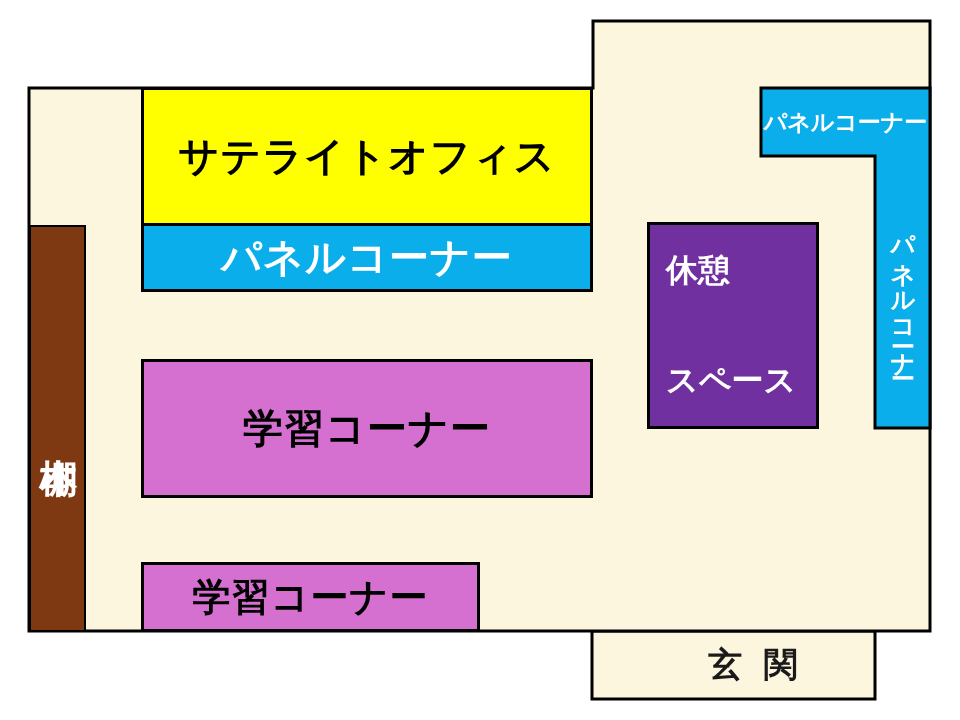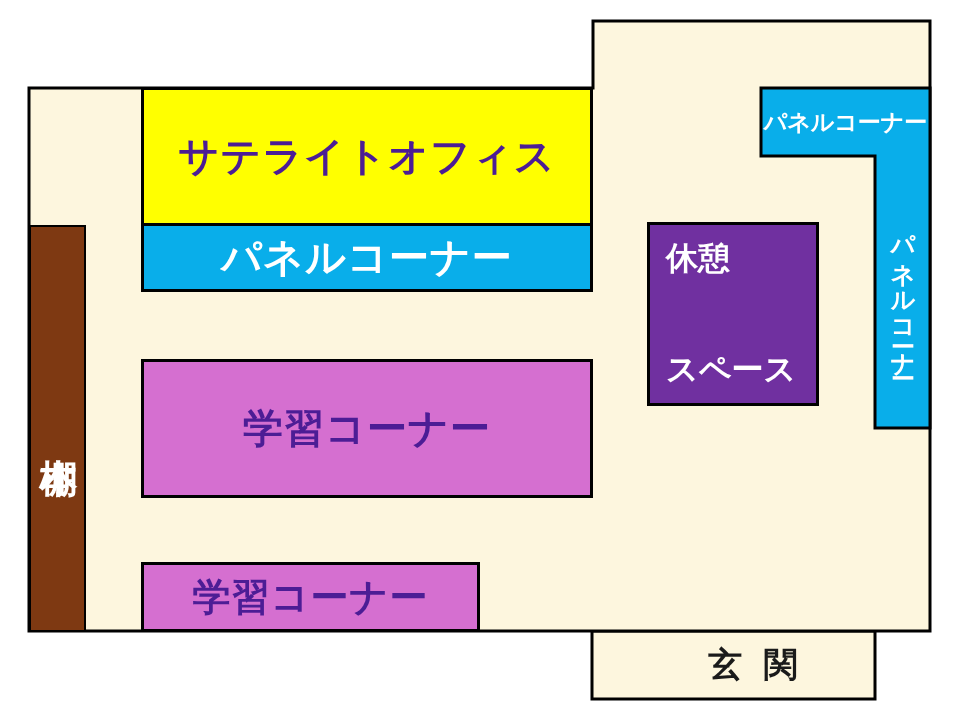--- a/index.html
+++ b/index.html
@@ -21,24 +21,24 @@
     justify-content: center;
     font-weight: 600;
     white-space: pre;
   }
   .lbl { display: block; }
   
   .box-yellow { left:141px; top:87px;  width:452px; height:139px; }
   .box-blue-main { left:141px; top:223px; width:452px; height:69px; color:#ffffff; }
   .box-pink-1 { left:141px; top:359px; width:452px; height:139px; }
   .box-pink-2 { left:141px; top:562px; width:339px; height:70px; }
-  .box-purple { left:647px; top:222px; width:172px; height:184px; color:#ffffff;
+  .box-purple { left:647px; top:222px; width:172px; height:207px; color:#ffffff;
                 justify-content:flex-start; }
   .box-brown  { left:29px;  top:225px; width:57px;  height:407px; border-width:2px; color:#ffffff; }
-  .font-big { font-size: 40px; letter-spacing: 1px; color:#4c1d95; }
+  .font-big { font-size: 40px; letter-spacing: 1px; color:#000000; }
   .box-blue-main .font-big { color:#ffffff; }
   .box-pink-2 .lbl { font-size: 38px; }
   .purple-text { padding-left: 16px; font-size: 32px; line-height: 1.15; text-align: left; color:#ffffff; }
   
   .overlay-label {
     position: absolute;
     display: flex;
     align-items: center;
     justify-content: center;
     font-weight: 600;

